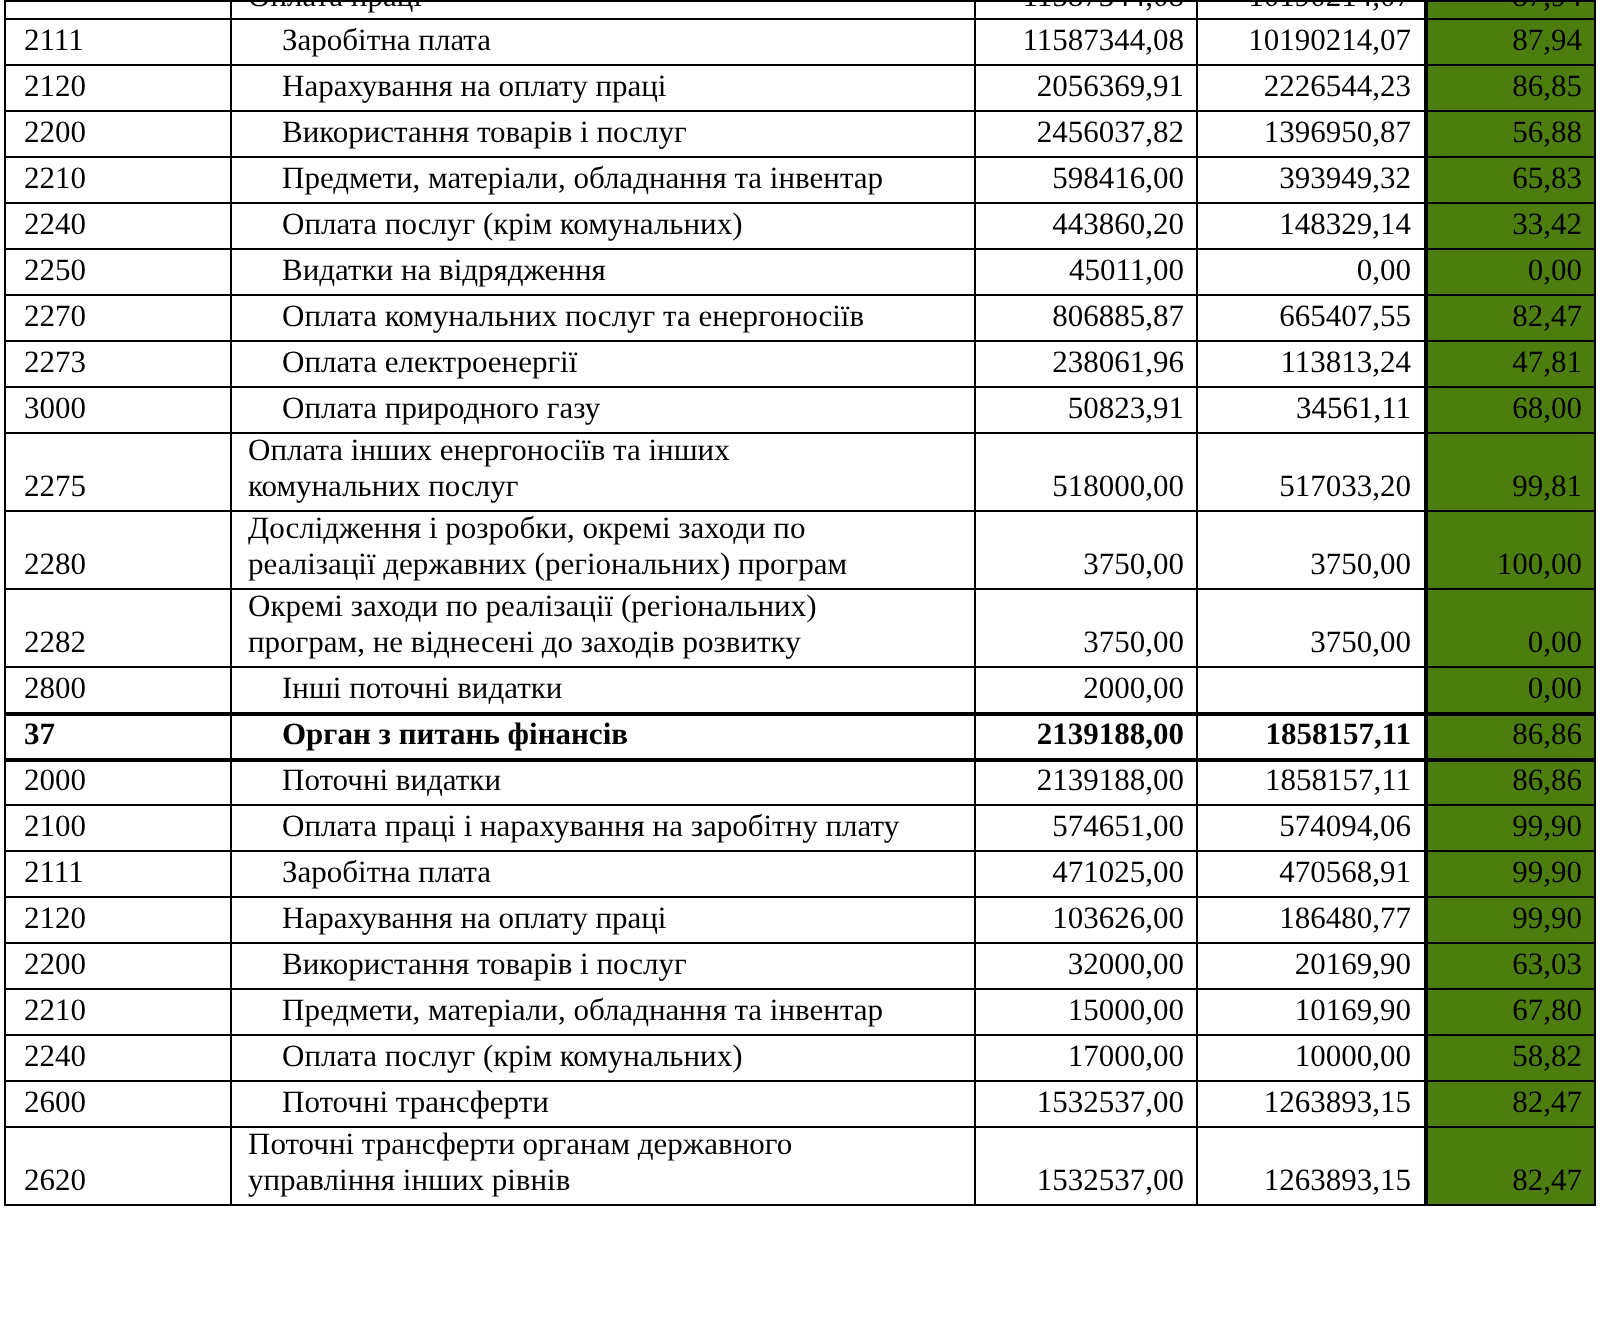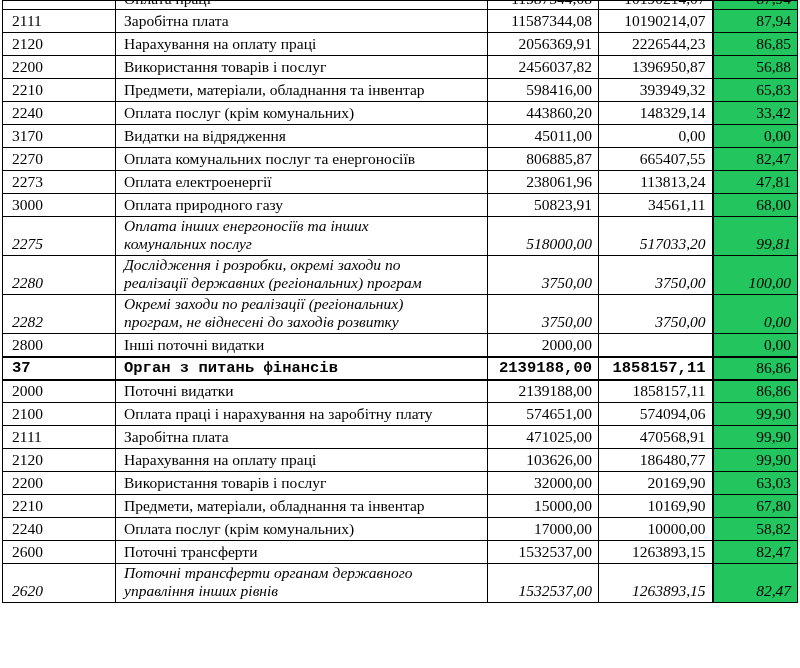--- a/index.html
+++ b/index.html
@@ -20,27 +20,27 @@
   td {
     border: 1px solid #000;
     vertical-align: bottom;
     padding: 0 5px 2px 8px;
     font-size: 15.5px;
     line-height: 18px;
     overflow: hidden;
   }
   td.code { padding-left: 9px; }
   td.num  { text-align: right; padding-right: 6px; padding-left: 2px; }
-  td.pct  { background: #22c55e; border-left: 2px solid #000; }
+  td.pct  { background: #4d7c0f; border-left: 2px solid #000; }
   tr.single td { height: 23px; white-space: nowrap; }
-  tr.double td { height: 37px; font-style: italic; }
+  tr.double td { height: 37px; }
   td.desc .dwrap { white-space: pre-line; }
-  tr.single td.desc .dwrap { white-space: nowrap; }
+  tr.single td.desc .dwrap { white-space: nowrap; margin-left: 17px; }
   tr.bold-row td { border-top: 2px solid #000; border-bottom: 2px solid #000; }
-  tr.bold-row td.bld { font-weight: bold; font-family: Liberation Mono, monospace; }
+  tr.bold-row td.bld { font-weight: bold; }
   tr.partial td { height: 8px; padding-top: 0; padding-bottom: 0; }
   tr.partial .clip { height: 8px; overflow: hidden; }
   tr.partial .clip span { display: block; margin-top: -11px; line-height: 18px; }
 </style>
 </head>
 <body>
 
 <table>
   <colgroup>
     <col style="width:113px">
@@ -116,21 +116,21 @@
       <tr class="single">
         <td class="code">2240</td>
         <td class="desc">
           <div class="dwrap">Оплата послуг (крім комунальних)</div>
         </td>
         <td class="num">443860,20</td>
         <td class="num">148329,14</td>
         <td class="num pct">33,42</td>
       </tr>
       <tr class="single">
-        <td class="code">3170</td>
+        <td class="code">2250</td>
         <td class="desc">
           <div class="dwrap">Видатки на відрядження</div>
         </td>
         <td class="num">45011,00</td>
         <td class="num">0,00</td>
         <td class="num pct">0,00</td>
       </tr>
       <tr class="single">
         <td class="code">2270</td>
         <td class="desc">

